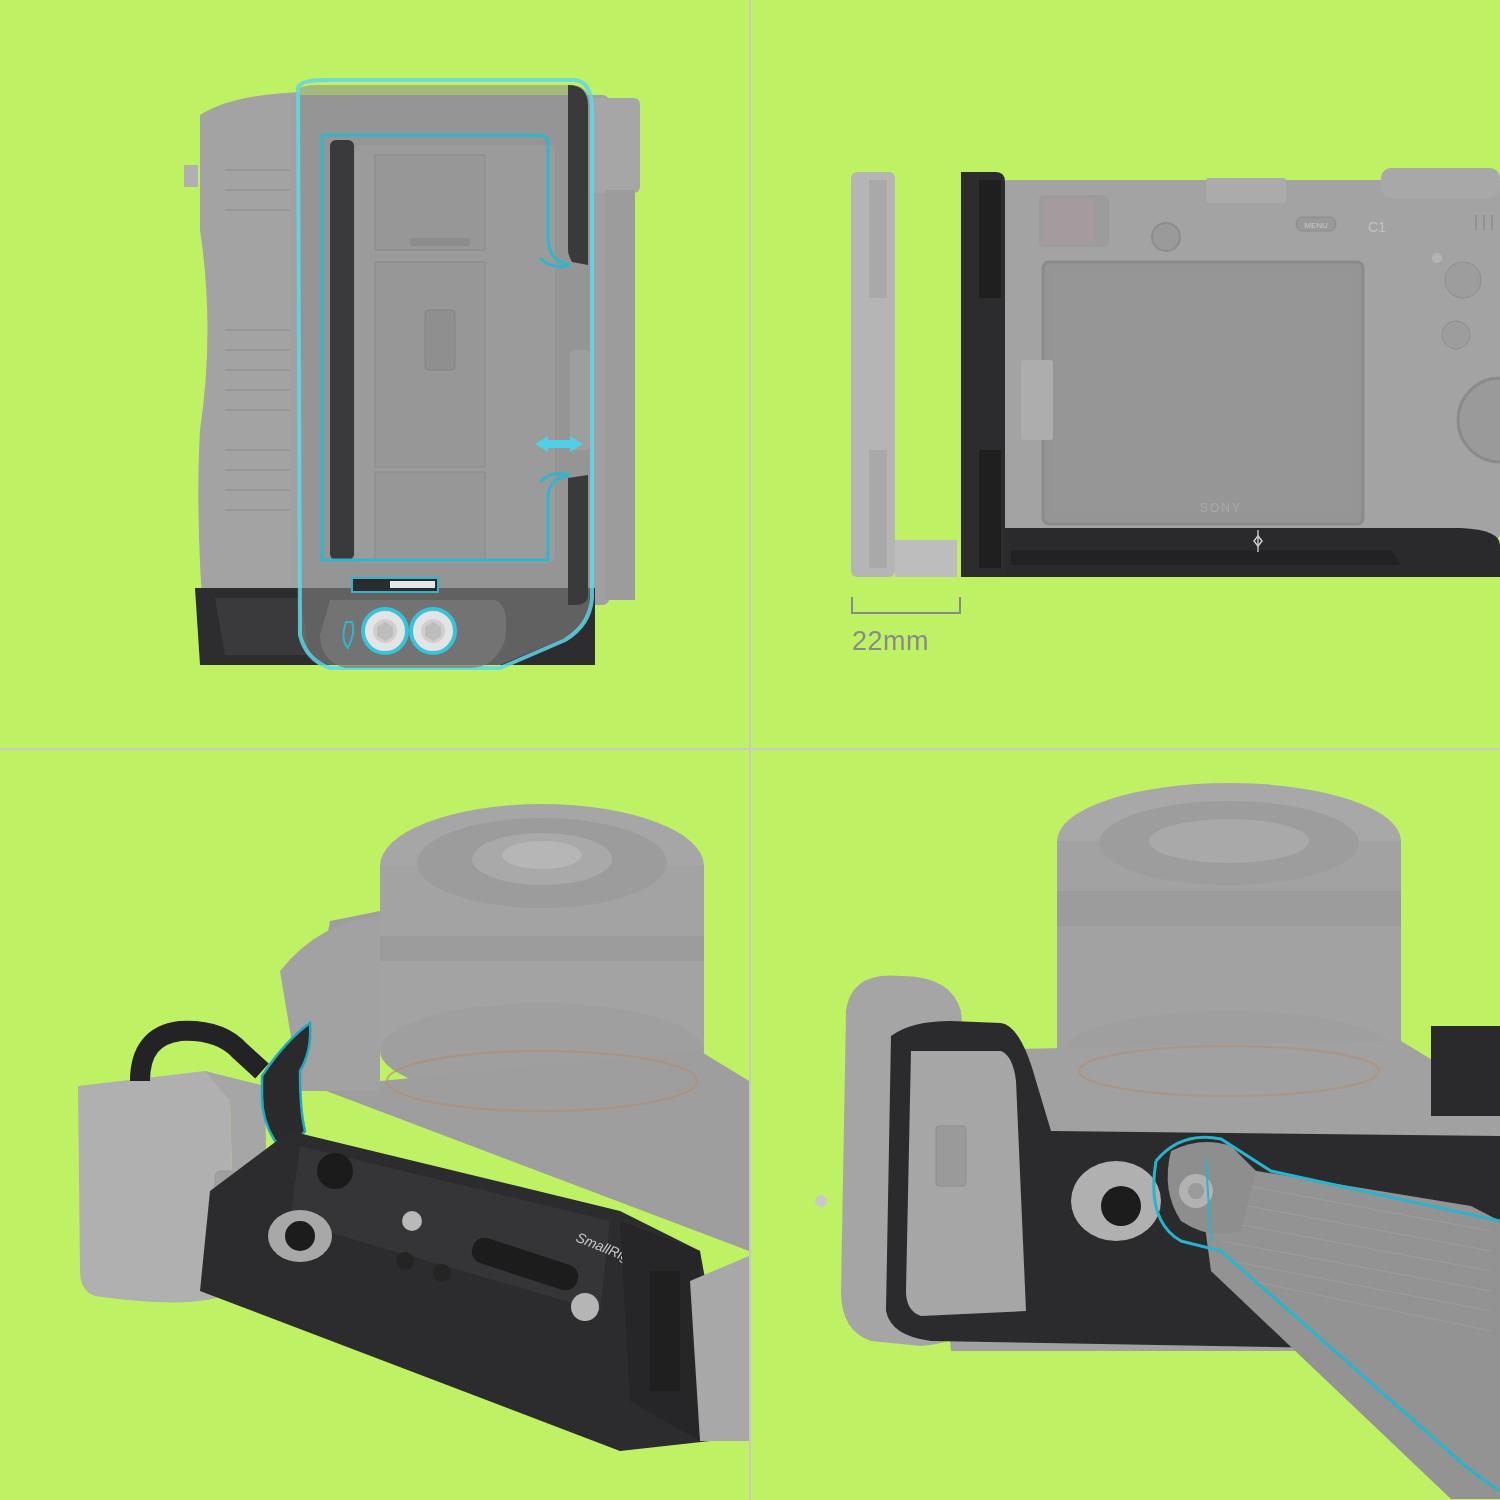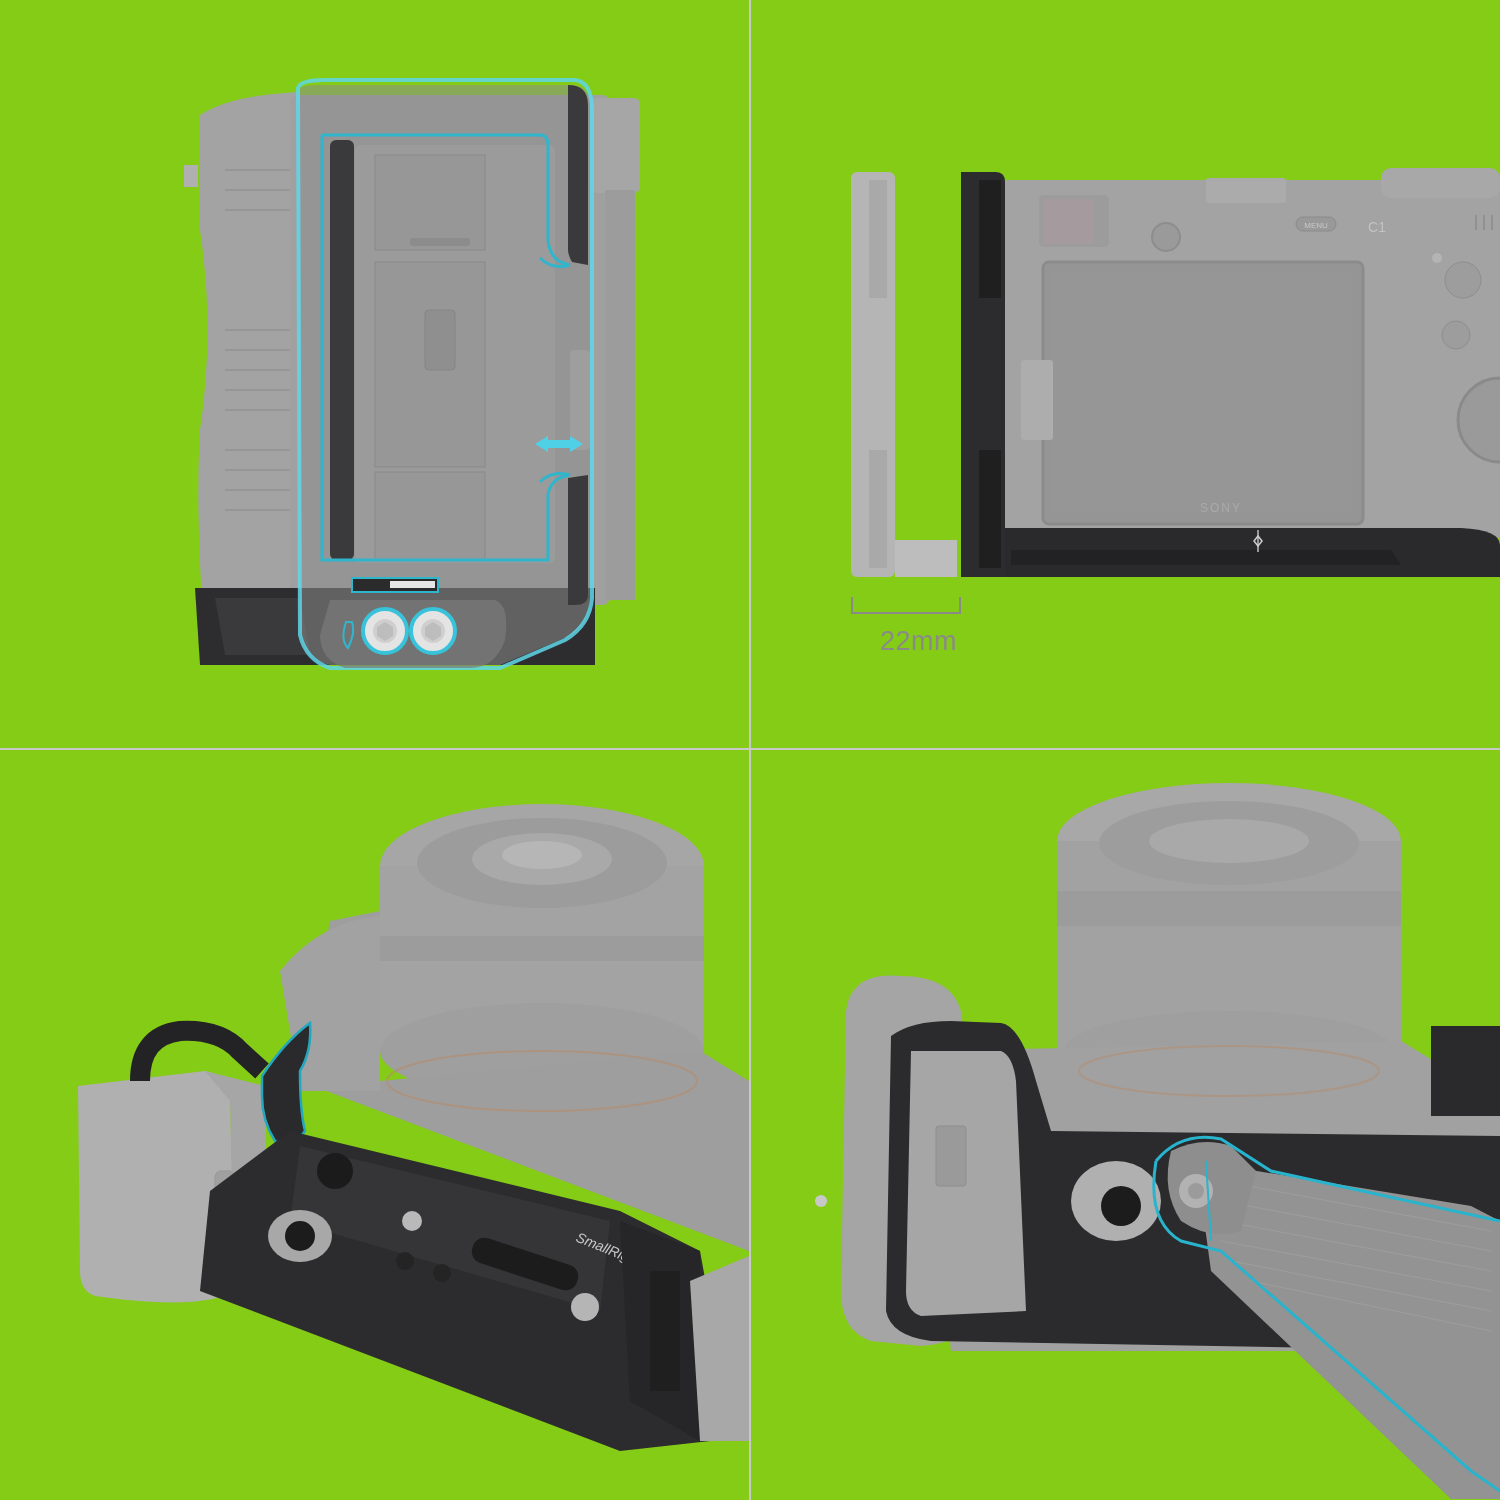--- a/index.html
+++ b/index.html
@@ -1,21 +1,21 @@
 <!DOCTYPE html>
 <html><head>
   <meta charset="utf-8">
   <style>
     html, body { margin: 0; padding: 0; background: #ffffff; }
     body { width: 1500px; height: 1500px; position: relative; overflow: hidden; font-family: "Liberation Sans", sans-serif; }
-    .panel { position: absolute; width: 749px; height: 794px; background: #84cc16; overflow: hidden; }
+    .panel { position: absolute; width: 749px; height: 794px; background: #bef264; overflow: hidden; }
     .divider-v { position: absolute; left: 749px; top: 0; width: 2px; height: 1500px; background: #c8c8c8; }
     .divider-h { position: absolute; left: 0; top: 748px; width: 1500px; height: 2px; background: #c8c8c8; }
     svg { position: absolute; left: 0; top: 0; }
-    .dim-label { position: absolute; left: 852px; top: 626px; font-size: 27px; color: #8a8a8a; letter-spacing: 0.5px; margin-left: 28px; }
+    .dim-label { position: absolute; left: 852px; top: 626px; font-size: 27px; color: #8a8a8a; letter-spacing: 0.5px; }
     .tiny { font-family: "Liberation Sans", sans-serif; }
   </style>
 </head>
 <body>
 
 <div class="panel" style="left:0;top:0;">
   <svg width="749" height="749" viewBox="0 0 749 749">
 
     <path d="M200,115 Q230,95 300,92 L300,640 L205,640 Q195,520 200,430 Q215,330 200,230 Z" fill="#a3a3a3"></path>
     <rect x="184" y="165" width="14" height="22" fill="#b0b0b0"></rect>

